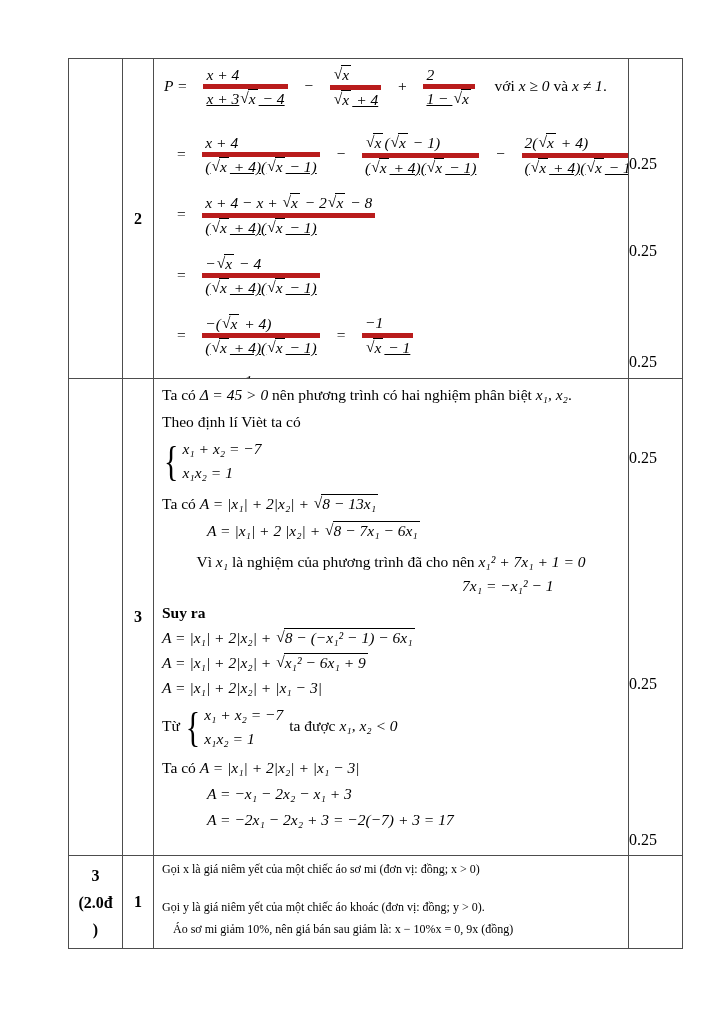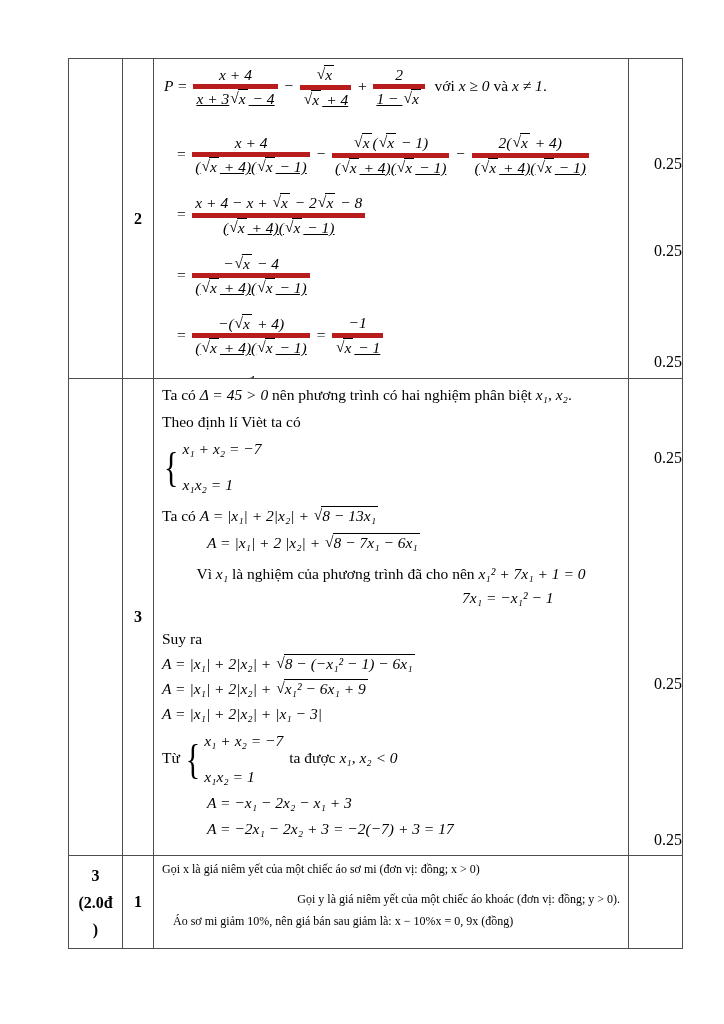--- a/index.html
+++ b/index.html
@@ -15,34 +15,34 @@
   }
   .cell{
     border-right:1px solid #4d4d4d;border-bottom:1px solid #4d4d4d;
     overflow:hidden;position:relative;box-sizing:border-box;
   }
   .qcell{display:flex;flex-direction:column;align-items:center;padding-top:6px;
     font-weight:bold;font-size:16px;line-height:27px;text-align:center;}
   .scell{display:flex;align-items:center;justify-content:center;
     font-weight:bold;font-size:16px;}
   .ccell{padding:2px 8px 4px 8px;font-size:15.5px;line-height:1.35;}
-  .score{position:absolute;left:0;right:0;text-align:right;font-size:16px;}
+  .score{position:absolute;left:0;right:0;text-align:left;font-size:16px;}
   .line{white-space:nowrap;}
   .line.wrap{white-space:normal;font-size:12px;line-height:22px;}
   .mi{font-style:italic;}
   .mt{font-style:normal;}
-  .frac{display:inline-block;vertical-align:middle;text-align:center;margin:0 2px;}
+  .frac{display:inline-block;vertical-align:middle;margin:0 12px;}
   .num,.den{display:block;padding:0 3px;line-height:1.2;}
   .den{border-top:5px solid #b91c1c;text-decoration:underline;}
   .sqrt{display:inline-block;white-space:nowrap;margin:0 1px;}
   .rsign{display:inline-block;transform:translateY(-1px);}
   .rbody{display:inline-block;border-top:1px solid #000;padding:0 2px 0 1px;margin-left:-1px;line-height:1.2;}
   .cases{display:inline-flex;align-items:center;vertical-align:middle;margin:0 2px;}
   .cbrace{font-size:30px;line-height:1;transform:scaleY(1.4);margin-right:4px;font-weight:400;}
-  .clines{display:inline-flex;flex-direction:column;row-gap:15px;text-align:left;}
+  .clines{display:inline-flex;flex-direction:column;row-gap:3px;text-align:left;}
   .cline{display:block;}
 </style>
 </head>
 <body>
 
 <div class="grading-table" style="grid-template-rows: 320px 477px 93px;">
     <div class="cell qcell"></div>
     <div class="cell scell">
       <span>2</span>
     </div>
@@ -70,46 +70,47 @@
           <span class="cbrace">{</span>
           <span class="clines">
             <span class="cline"><span class="mi">x₁ + x₂ = −7</span></span>
             <span class="cline"><span class="mi">x₁x₂ = 1</span></span>
           </span>
         </span></div>
       <div class="line" style="margin-left: 0px; margin-top: 10px;"><span class="mt">Ta có </span><span class="mi">A = |x₁| + 2|x₂| + </span><span class="sqrt"><span class="rsign">√</span><span class="rbody"><span class="mi">8 − 13x₁</span></span></span></div>
       <div class="line" style="margin-left: 45px; margin-top: 6px;"><span class="mi">A = |x₁| + 2 |x₂| + </span><span class="sqrt"><span class="rsign">√</span><span class="rbody"><span class="mi">8 − 7x₁ − 6x₁</span></span></span></div>
       <div class="line" style="margin-left: 0px; margin-top: 10px; text-align: center;"><span class="mt">Vì </span><span class="mi">x₁</span><span class="mt"> là nghiệm của phương trình đã cho nên </span><span class="mi">x₁² + 7x₁ + 1 = 0</span></div>
       <div class="line" style="margin-left: 300px; margin-top: 4px;"><span class="mi">7x₁ = −x₁² − 1</span></div>
-      <div class="line" style="margin-left: 0px; margin-top: 20px;"><span class="mt">Suy ra</span></div>
+      <div class="line" style="margin-left: 0px; margin-top: 6px; font-weight: bold;"><span class="mt">Suy ra</span></div>
       <div class="line" style="margin-left: 0px; margin-top: 4px;"><span class="mi">A = |x₁| + 2|x₂| + </span><span class="sqrt"><span class="rsign">√</span><span class="rbody"><span class="mi">8 − (−x₁² − 1) − 6x₁</span></span></span></div>
       <div class="line" style="margin-left: 0px; margin-top: 4px;"><span class="mi">A = |x₁| + 2|x₂| + </span><span class="sqrt"><span class="rsign">√</span><span class="rbody"><span class="mi">x₁² − 6x₁ + 9</span></span></span></div>
       <div class="line" style="margin-left: 0px; margin-top: 4px;"><span class="mi">A = |x₁| + 2|x₂| + |x₁ − 3|</span></div>
       <div class="line" style="margin-left: 0px; margin-top: 6px;"><span class="mt">Từ </span><span class="cases">
           <span class="cbrace">{</span>
           <span class="clines">
             <span class="cline"><span class="mi">x₁ + x₂ = −7</span></span>
             <span class="cline"><span class="mi">x₁x₂ = 1</span></span>
           </span>
         </span><span class="mt"> ta được </span><span class="mi">x₁, x₂ &lt; 0</span></div>
+      <div class="line" style="margin-left: 0px; margin-top: 8px;"><span class="mt">Ta có </span><span class="mi">A = |x₁| + 2|x₂| + |x₁ − 3|</span></div>
       <div class="line" style="margin-left: 45px; margin-top: 5px;"><span class="mi">A = −x₁ − 2x₂ − x₁ + 3</span></div>
       <div class="line" style="margin-left: 45px; margin-top: 5px;"><span class="mi">A = −2x₁ − 2x₂ + 3 = −2(−7) + 3 = 17</span></div>
     </div>
     <div class="cell sccell">
       <span class="score" style="top: 70px;">0.25</span>
       <span class="score" style="top: 296px;">0.25</span>
       <span class="score" style="top: 452px;">0.25</span>
     </div>
     <div class="cell qcell">
       <div>3</div>
       <div>(2.0đ</div>
       <div>)</div>
     </div>
     <div class="cell scell">
       <span>1</span>
     </div>
     <div class="cell ccell">
       <div class="line wrap" style="margin-left: 0px; margin-top: 0px;"><span class="mt">Gọi x là giá niêm yết của một chiếc áo sơ mi (đơn vị: đồng; x &gt; 0)</span></div>
-      <div class="line wrap" style="margin-left: 0px; margin-top: 8px; text-align: right;"><span class="mt">Gọi y là giá niêm yết của một chiếc áo khoác (đơn vị: đồng; y &gt; 0).</span></div>
+      <div class="line wrap" style="margin-left: 0px; margin-top: 16px;"><span class="mt">Gọi y là giá niêm yết của một chiếc áo khoác (đơn vị: đồng; y &gt; 0).</span></div>
       <div class="line wrap" style="margin-left: 11px; margin-top: 0px;"><span class="mt">Áo sơ mi giảm 10%, nên giá bán sau giảm là: x − 10%x = 0, 9x (đồng)</span></div>
     </div>
     <div class="cell sccell"></div>
   </div>
 
 </body></html>

